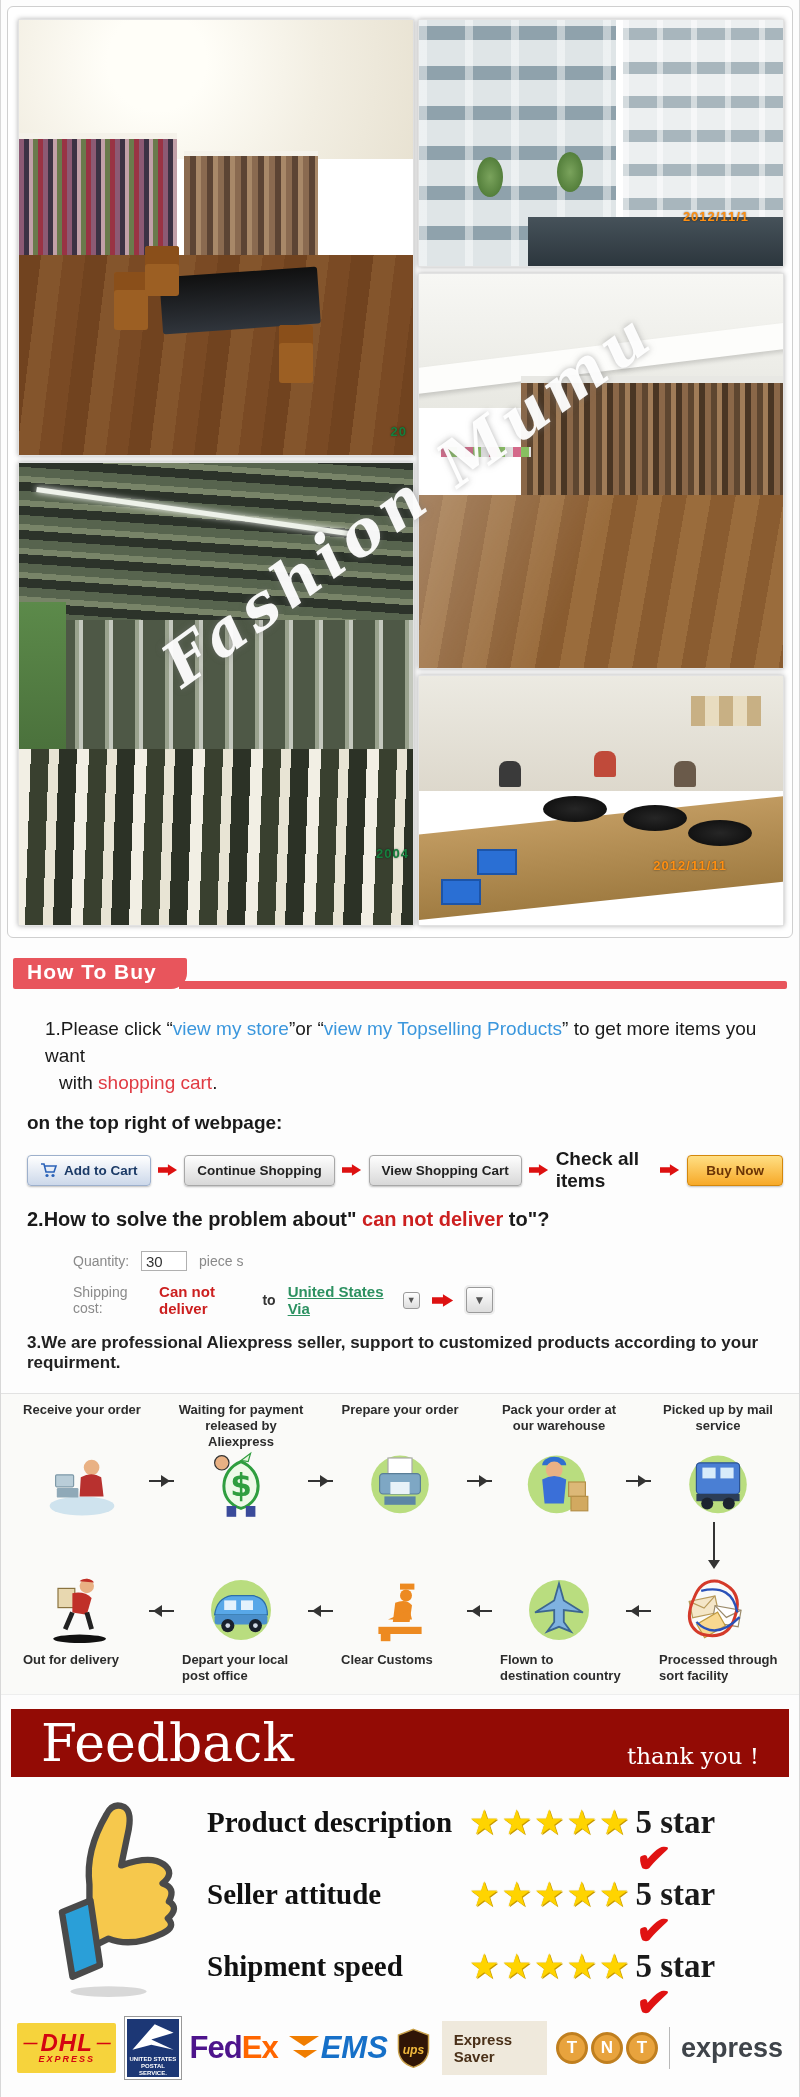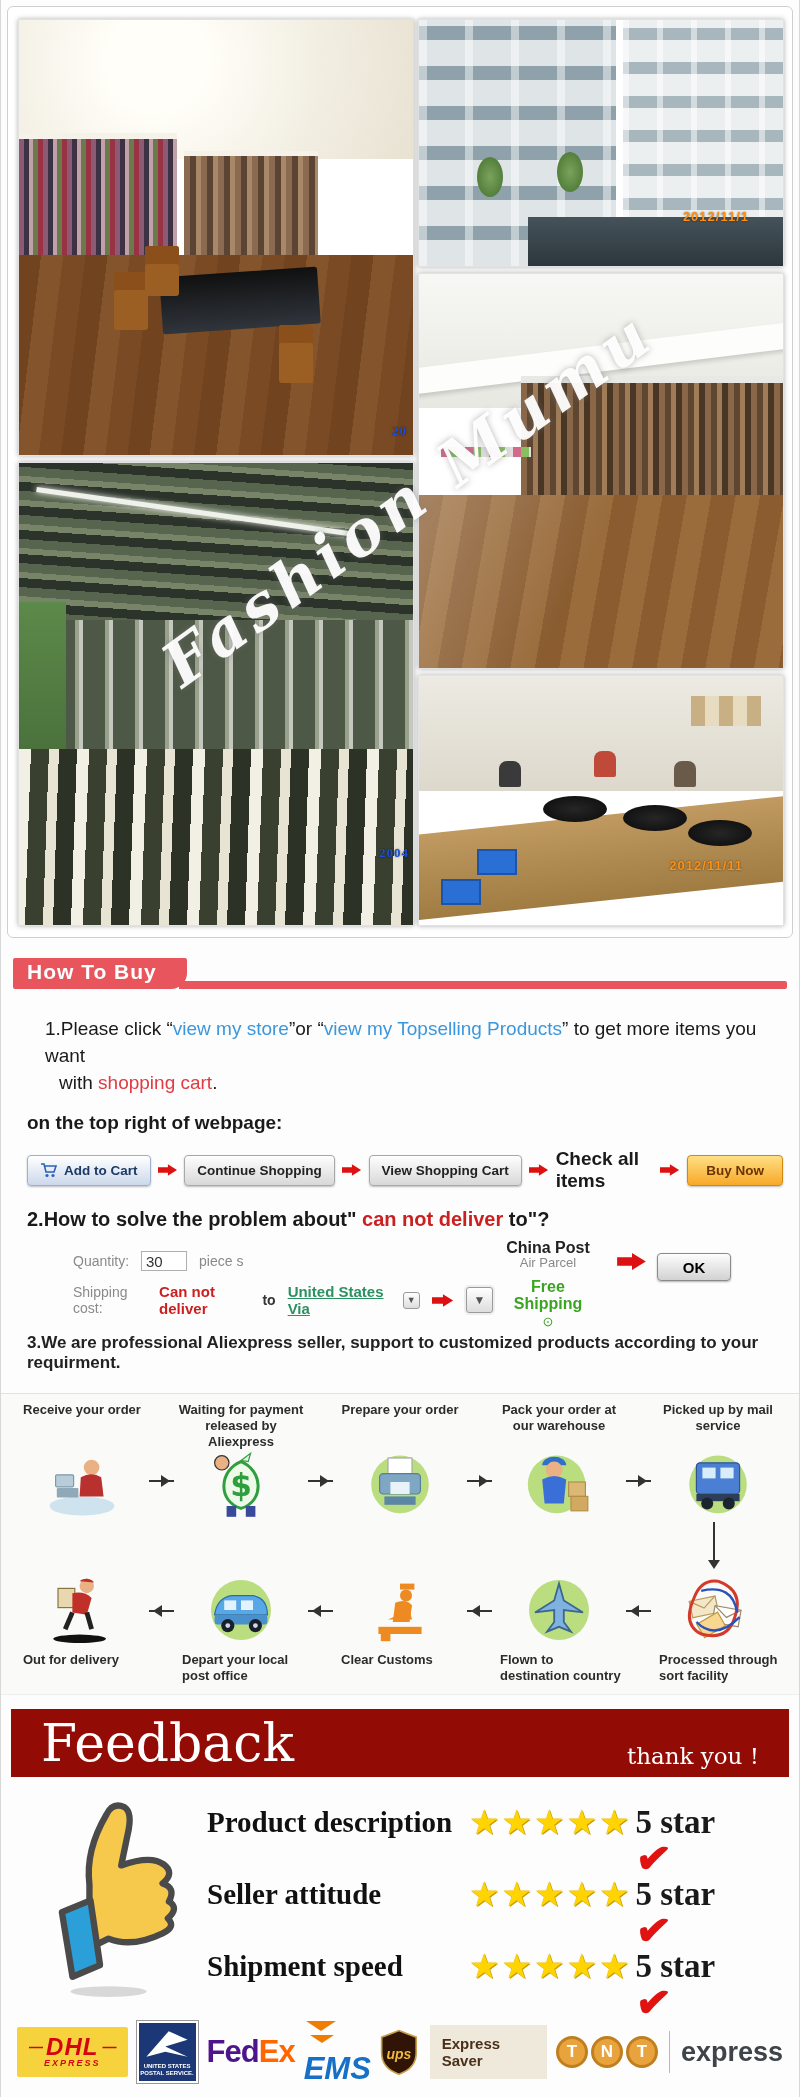--- a/index.html
+++ b/index.html
@@ -10,21 +10,21 @@
     border-left:1px solid #d8d8d8; border-right:1px solid #d8d8d8;
   }
 
   
   .collage { position:absolute; left:6px; top:6px; width:786px; height:932px;
     background:#fff; border:1px solid #cfcfcf; border-radius:6px; }
   .photo { position:absolute; background:#fff; border:1px solid #e2e2e2;
     box-shadow:0 0 5px rgba(0,0,0,.3); overflow:hidden; }
   .ts { position:absolute; font-weight:bold; font-size:13px; color:#ff9012;
     text-shadow:0 0 2px rgba(0,0,0,.6); letter-spacing:1px; }
-  .ts-yellow { color:#1d4ed8;font-family:Liberation Serif, serif; }
+  .ts-yellow { color:#15803d; }
 
   
   .p-showroom { left:10px; top:12px; width:396px; height:437px; }
   .sr-ceiling { position:absolute; top:0; left:0; right:0; height:32%;
     background:radial-gradient(circle at 35% 30%, #fffef8 0 18%, #f2eee2 60%, #e8e2d2); }
   .sr-wall1 { position:absolute; left:0; top:26%; width:40%; height:42%;
     background:
       repeating-linear-gradient(90deg,#8c5a74 0 5px,#3c3244 5px 10px,#c2a0a8 10px 14px,#6a7a4c 14px 19px,#934 19px 24px);
     border-top:6px solid #f5f2ea; border-bottom:8px solid #efece2; }
   .sr-wall2 { position:absolute; left:42%; top:30%; width:34%; height:30%;
@@ -195,21 +195,21 @@
   .dhl-main { color:#d40511; font-style:italic; font-weight:bold; font-size:24px;
     letter-spacing:1px; line-height:22px; display:flex; align-items:center; gap:4px; }
   .dhl-dash { font-size:14px; letter-spacing:-1px; }
   .dhl-sub { color:#d40511; font-style:italic; font-size:9px; font-weight:bold; letter-spacing:2px; }
   .usps-sq { width:66px; height:62px; background:#1c3775; border:2px solid #fff;
     outline:1px solid #999; display:flex; flex-direction:column; align-items:center;
     justify-content:center; gap:2px; }
   .usps-sq .txt { color:#fff; font-size:6px; font-weight:bold; text-align:center; line-height:7px; }
   .fedex { font-weight:bold; font-size:31px; letter-spacing:-1px; }
   .fedex .fed { color:#4d148c; } .fedex .ex { color:#ff6600; }
-  .ems { display:flex; align-items:flex-start;flex-direction:column; }
+  .ems { display:flex; align-items:flex-end; }
   .ems-txt { color:#1670c8; font-style:italic; font-weight:bold; font-size:31px; letter-spacing:0; }
   .ups { display:flex; align-items:center; gap:12px; }
   .ups-saver { background:#efe9dc; color:#4a3018; font-weight:bold; font-size:15px;
     padding:10px 12px; }
   .tnt { display:flex; align-items:center; gap:3px; }
   .tnt-c { width:32px; height:32px; border-radius:50%; background:#e8a33d; border:3px solid #c07f1f;
     color:#fff; font-weight:bold; font-size:17px; display:flex; align-items:center; justify-content:center; }
   .tnt-bar { width:1px; height:42px; background:#b8b8b8; margin:0 8px; }
   .tnt-exp { color:#3f444a; font-weight:bold; font-size:27px; }
 
@@ -264,21 +264,21 @@
     <div class="wk-win"></div>
     <div class="wk-table"></div>
     <div class="wk-pile" style="left:34%; top:48%;"></div>
     <div class="wk-pile" style="left:56%; top:52%;"></div>
     <div class="wk-pile" style="left:74%; top:58%;"></div>
     <div class="wk-crate" style="left:6%; bottom:8%;"></div>
     <div class="wk-crate" style="left:16%; bottom:20%;"></div>
     <div class="wk-person" style="left:22%; top:34%; background:#3a3a3a;"></div>
     <div class="wk-person" style="left:48%; top:30%; background:#c04a3a;"></div>
     <div class="wk-person" style="left:70%; top:34%; background:#6a5a4a;"></div>
-    <span class="ts" style="right:40px; bottom:52px;">2012/11/11</span>
+    <span class="ts" style="right:56px; bottom:52px;">2012/11/11</span>
   </div>
 
   <div class="watermark">Fashion Mumu</div>
 </div>
 
 <div class="htb">
   <div class="htb-header">
     <span class="htb-tab">How To Buy</span>
     <span class="htb-line"></span>
   </div>
@@ -334,37 +334,20 @@
         <span class="dest">United States Via</span>
         <span class="dd-small">
             <span>▼</span>
           </span>
         <svg width="26" height="15" viewBox="0 0 28 16">
             <path d="M0 4 h14 v-4 l13 8 -13 8 v-4 h-14 z" fill="#dd1111"></path>
           </svg>
         <span class="dd-big">
             <span>▼</span>
           </span>
-      </div>
-    </div>
-    <div class="form-right">
-      <div class="cp-col">
-        <div class="cp1">China Post</div>
-        <div class="cp2">Air Parcel</div>
-        <div class="free">
-          <span>Free</span><br>
-          <span>Shipping</span>
-        </div>
-        <div class="free-dot">⊙</div>
-      </div>
-      <div class="ok-col">
-        <svg width="30" height="17" viewBox="0 0 28 16">
-            <path d="M0 4 h14 v-4 l13 8 -13 8 v-4 h-14 z" fill="#dd1111"></path>
-          </svg>
-        <button class="btn-ok">OK</button>
       </div>
     </div>
   </div>
 
   <div class="step3">3.We are professional Aliexpress seller, support to customized products according to your requirment.</div>
 </div>
 
 <div class="process">
   <div class="proc-row r1">
     <div class="proc-col">

